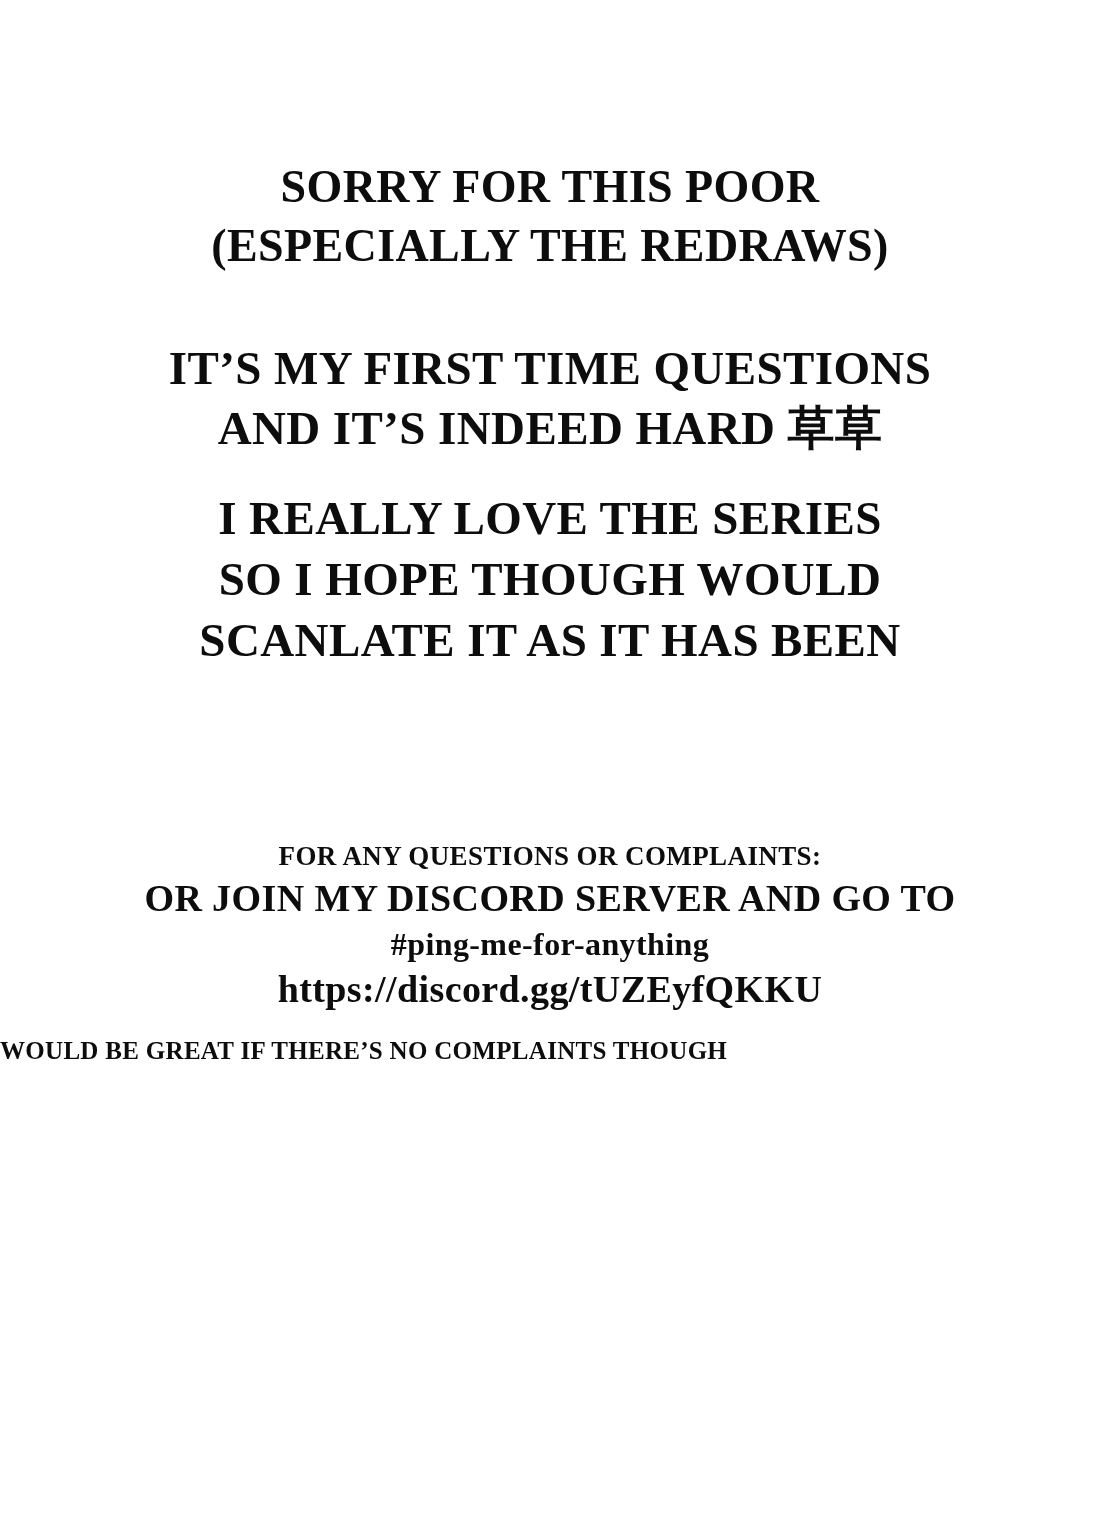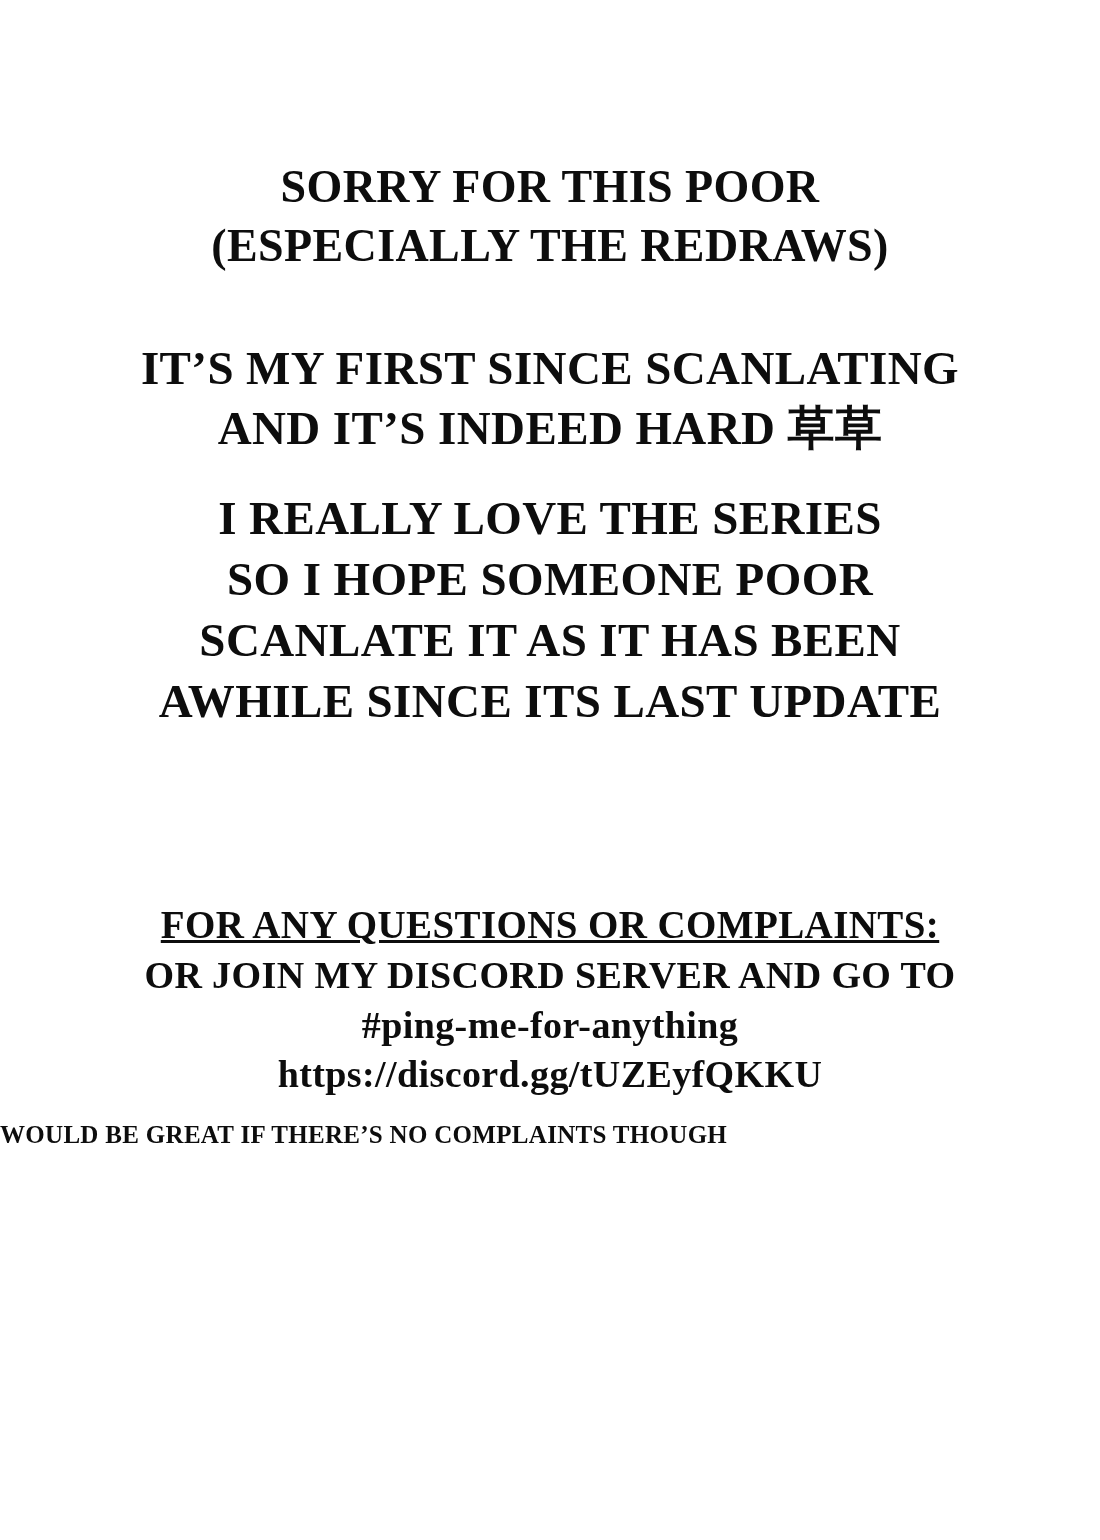--- a/index.html
+++ b/index.html
@@ -44,24 +44,24 @@
   #block-firsttime { margin-top: 62px; }
   #block-firsttime .line { font-size: 47px; line-height: 1.28; }
 
   
   #block-love { margin-top: 30px; }
   #block-love .line { font-size: 47px; line-height: 1.30; }
 
   
   #block-contact { margin-top: 168px; }
   #block-contact .line { line-height: 1.30; }
-  #block-contact .line.l0 { font-size: 39px; text-decoration: underline; }
+  #block-contact .line.l0 { font-size: 27px; }
   #block-contact .line.l1 { font-size: 37px; }
   #block-contact .line.l2 { font-size: 38px; }
-  #block-contact .line.l3 { font-size: 38px; }
+  #block-contact .line.l3 { font-size: 32px; }
   #block-contact .line.l4 { font-size: 38px; }
 
   
   #footer-note {
     margin-top: 22px;
     font-size: 25px;
     font-weight: bold;
     letter-spacing: 0.3px;
     white-space: nowrap;
   }
@@ -70,29 +70,28 @@
 <body>
 
 <div class="page">
 
   <div class="block" id="block-apology">
     <div class="line">SORRY FOR THIS POOR</div>
     <div class="line">(ESPECIALLY THE REDRAWS)</div>
   </div>
 
   <div class="block" id="block-firsttime">
-    <div class="line">IT’S MY FIRST SINCE SCANLATING</div>
+    <div class="line">IT’S MY FIRST TIME QUESTIONS</div>
     <div class="line">AND IT’S INDEED HARD 草草</div>
   </div>
 
   <div class="block" id="block-love">
     <div class="line">I REALLY LOVE THE SERIES</div>
-    <div class="line">SO I HOPE SOMEONE POOR</div>
+    <div class="line">SO I HOPE THOUGH WOULD</div>
     <div class="line">SCANLATE IT AS IT HAS BEEN</div>
-    <div class="line">AWHILE SINCE ITS LAST UPDATE</div>
   </div>
 
   <div class="block" id="block-contact">
     <div class="line l0">FOR ANY QUESTIONS OR COMPLAINTS:</div>
     <div class="line l2">OR JOIN MY DISCORD SERVER AND GO TO</div>
     <div class="line l3">#ping-me-for-anything</div>
     <div class="line l4">https://discord.gg/tUZEyfQKKU</div>
   </div>
 
   <div id="footer-note">WOULD BE GREAT IF THERE’S NO COMPLAINTS THOUGH</div>

